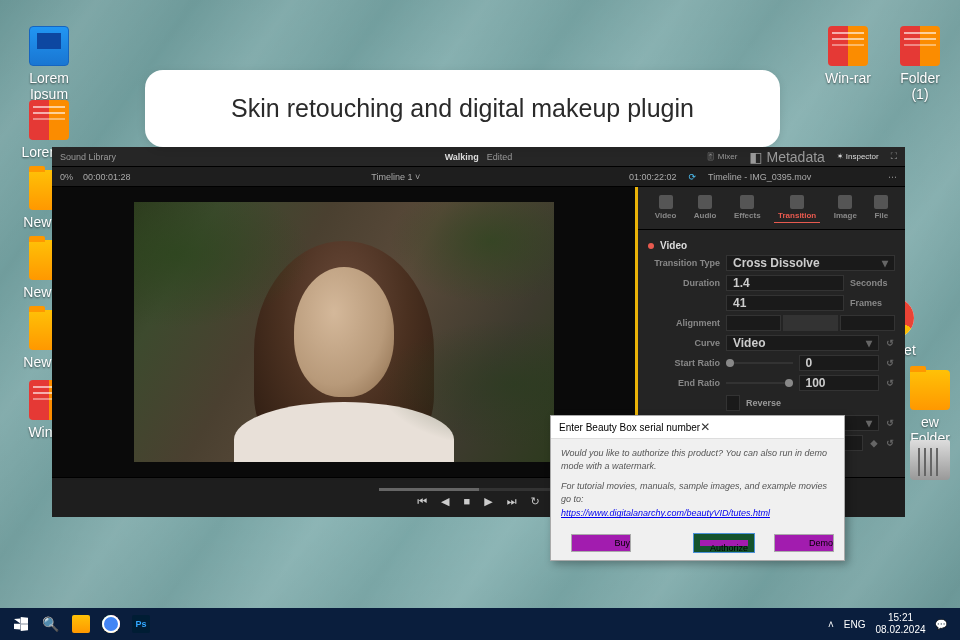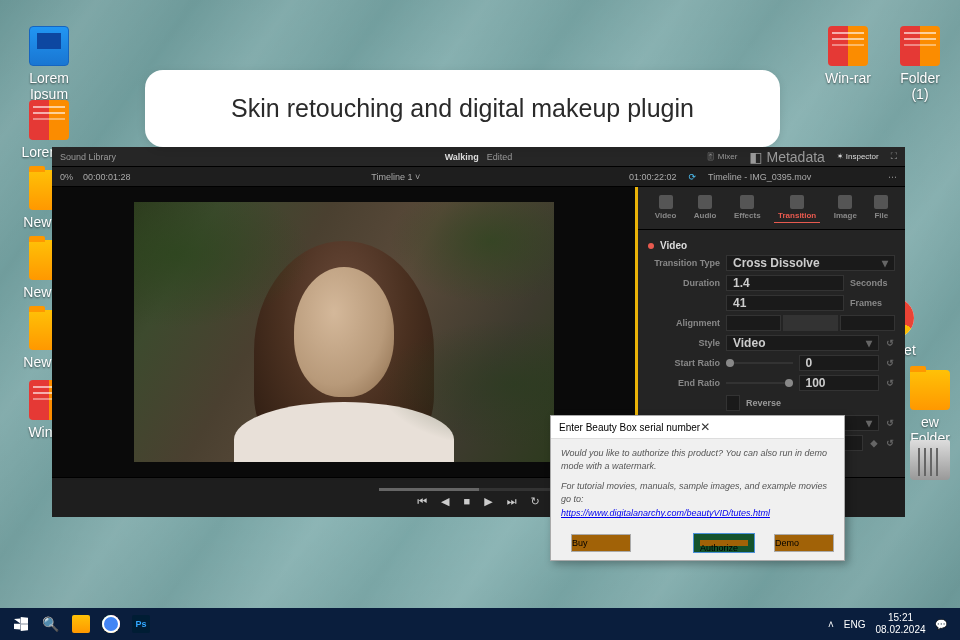--- a/index.html
+++ b/index.html
@@ -70,21 +70,21 @@
 .transport span { cursor: pointer; }
 
 
 .dialog { position: absolute; top: 415px; left: 550px; width: 295px; background: #f0f0f0; border: 1px solid #aaa; box-shadow: 3px 3px 8px rgba(0,0,0,0.3); font-size: 9px; z-index: 20; }
 .dialog-title { display: flex; justify-content: flex-start; align-items: center; padding: 4px 8px; background: #fff; border-bottom: 1px solid #ddd; font-size: 10px; }
 .dialog-close { cursor: pointer; font-size: 12px; color: #333; }
 .dialog-body { padding: 8px 10px; color: #555; line-height: 1.4; font-style: italic; }
 .dialog-body .link { color: #0000ee; text-decoration: underline; display: block; margin-top: 2px; }
 .dialog-buttons { display: flex; justify-content: flex-end; gap: 20px; padding: 6px 10px 8px; }
 .dialog-buttons .left { margin-right: auto; margin-left: 10px; }
-.dlg-btn { min-width: 60px; height: 18px; background: #a16207; border: 1px solid #aaa; font-size: 9px; text-align: left; line-height: 16px; cursor: pointer; }
+.dlg-btn { min-width: 60px; height: 18px; background: #a21caf; border: 1px solid #aaa; font-size: 9px; text-align: right; line-height: 16px; cursor: pointer; }
 .dlg-btn.primary { border: 6px solid #14532d; box-shadow: 0 0 0 1px #4a90d9; }
 
 
 .taskbar { position: absolute; bottom: 0; left: 0; right: 0; height: 32px; background: #0a1e3d; display: flex; align-items: center; padding: 0 6px; }
 .tb-item { width: 30px; height: 28px; display: flex; align-items: center; justify-content: center; color: #fff; font-size: 14px; cursor: pointer; }
 .tb-item.start { background: #0a1e3d; }
 .tb-win { display: inline-block; width: 14px; height: 14px; background: #fff; clip-path: polygon(0 15%, 45% 10%, 45% 48%, 0 48%, 0 52%, 45% 52%, 45% 90%, 0 85%, 0 52%, 45% 52%, 48% 52%, 48% 100%, 100% 95%, 100% 52%, 48% 52%, 48% 48%, 100% 48%, 100% 5%, 48% 0, 48% 48%); }
 .tb-icon { width: 18px; height: 18px; border-radius: 2px; }
 .tb-spacer { flex: 1; }
 .tb-tray { display: flex; align-items: center; gap: 10px; color: #fff; font-size: 10px; padding-right: 6px; }
@@ -173,21 +173,21 @@
         </div>
         <div class="prop-row">
           <span class="label">Alignment</span>
           <div class="seg-btns">
             <div class="seg-btn"></div>
             <div class="seg-btn active"></div>
             <div class="seg-btn"></div>
           </div>
         </div>
         <div class="prop-row">
-          <span class="label">Style</span>
+          <span class="label">Curve</span>
           <div class="field dropdown">Video</div>
           <span class="reset-icon">↺</span>
         </div>
         <div class="prop-row">
           <span class="label">Start Ratio</span>
           <div class="slider-track">
               <div class="slider-knob" style="left:0;"></div>
             </div>
           <div class="field num">0</div>
           <span class="reset-icon">↺</span>

